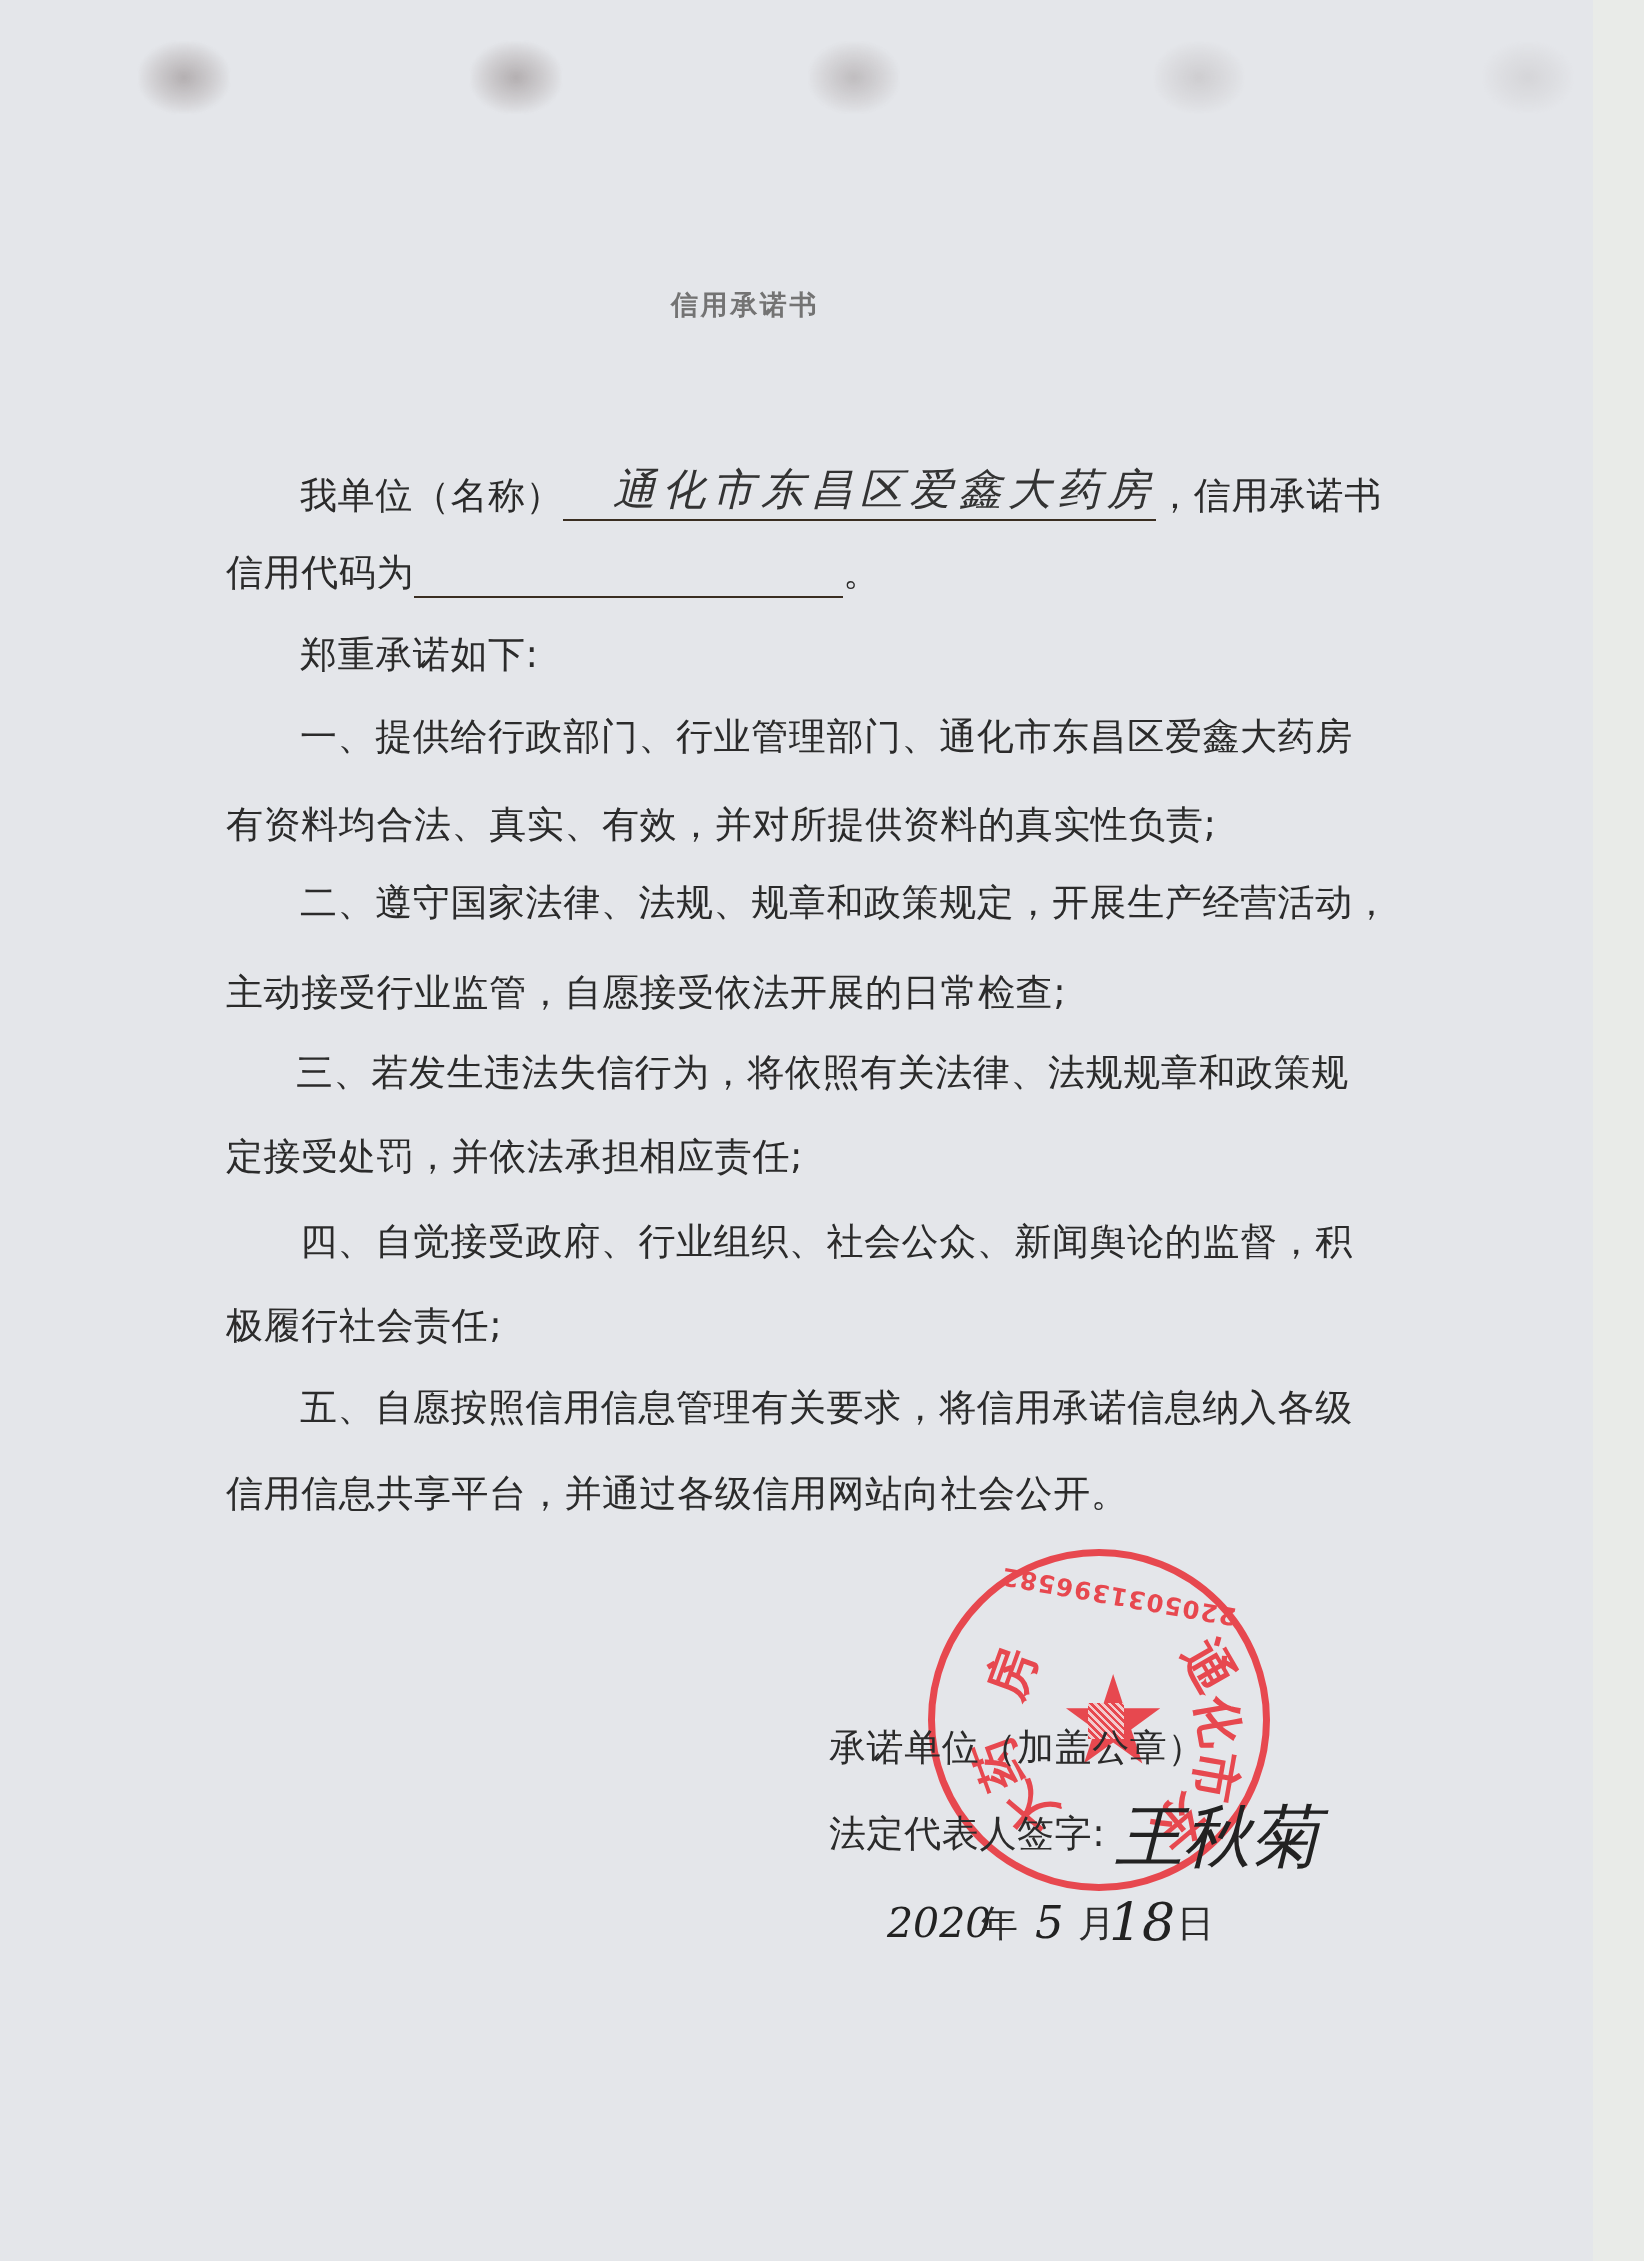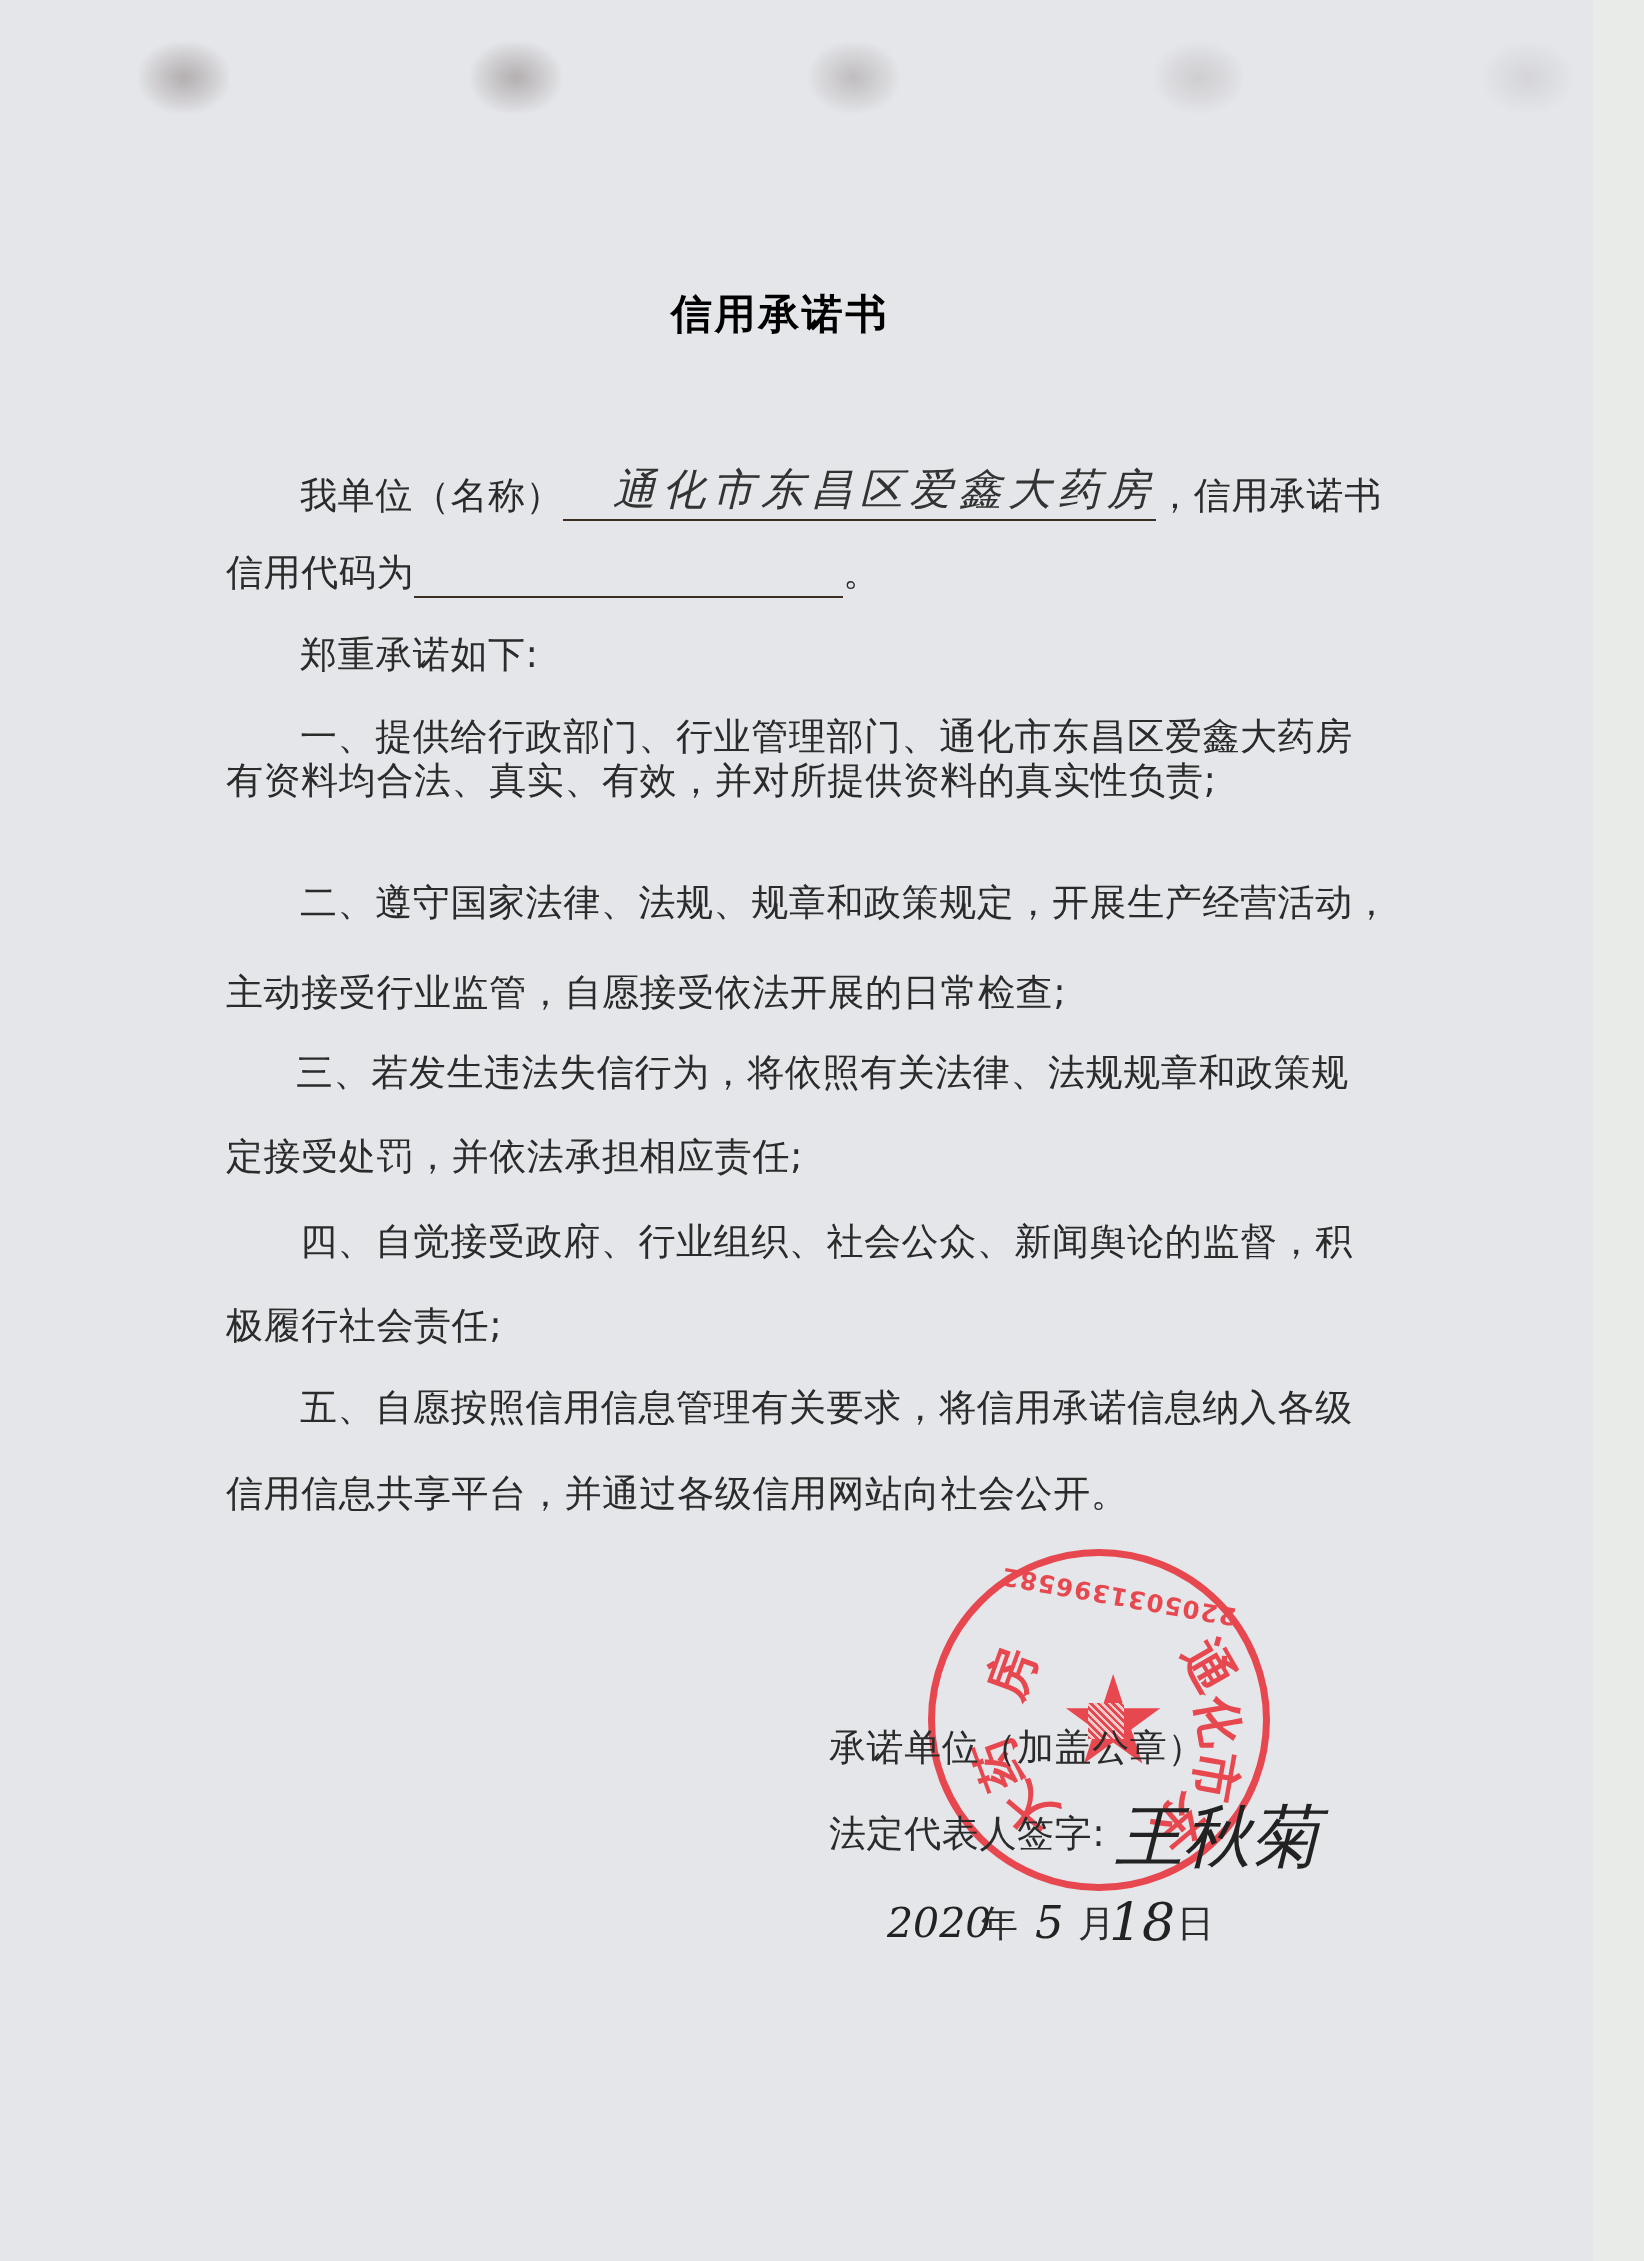--- a/index.html
+++ b/index.html
@@ -1,20 +1,20 @@
 <!DOCTYPE html>
 <html style="font-size:10.3px"><head>
 <meta charset="utf-8">
 <style>
   html,body{margin:0;padding:0;}
   body{width:1644px;height:2261px;position:relative;overflow:hidden;background:#e9ebe8;font-family:"DejaVu Serif",serif;}
   .paper{position:absolute;left:0;top:0;width:1593px;height:2261px;background:#e4e6ea;}
   .smudge{position:absolute;top:42px;width:90px;height:71px;background:radial-gradient(ellipse at center, rgba(140,130,130,0.55) 0%, rgba(160,150,150,0.3) 45%, rgba(200,200,200,0) 75%);filter:blur(1.3px);}
   .txt{position:absolute;font-size:37px;color:#2b2b2b;white-space:nowrap;letter-spacing:0.6px;font-family:"DejaVu Sans",sans-serif;}
-  .title{position:absolute;font-size:41px;font-weight:bold;color:#000000;left:671px;top:287px;letter-spacing:2.6px;font-family:"DejaVu Serif",serif;}
+  .title{position:absolute;font-size:27px;font-weight:bold;color:#737373;left:671px;top:287px;letter-spacing:2.6px;font-family:"DejaVu Serif",serif;}
   .uline{display:inline-block;border-bottom:2.6px solid #3a2e22;vertical-align:bottom;}
   .hand{font-family:"DejaVu Serif",serif;font-style:italic;color:#333;font-size:43px;letter-spacing:6.4px;}
   .stamp{position:absolute;left:928px;top:1549px;width:342px;height:342px;border:7.7px solid #e8383f;border-radius:50%;box-sizing:border-box;opacity:0.9;}
   .stamp .star{position:absolute;left:123px;top:103px;font-size:123px;color:#e8383f;line-height:1;}
   .stamp .qr{position:absolute;left:153px;top:147px;width:36px;height:36px;background:repeating-linear-gradient(45deg,#e8383f 0 2.6px,#f5c7c9 2.6px 5.2px);}
   .stamp .code{position:absolute;left:64px;top:26px;font-size:24.5px;color:#e8383f;font-weight:bold;transform:rotate(190deg);letter-spacing:1.3px;font-family:"DejaVu Sans",sans-serif;}
   .stamp .ch{position:absolute;font-size:50px;color:#e8383f;font-weight:bold;font-family:"DejaVu Serif",serif;}
   .sig{position:absolute;font-family:"DejaVu Serif",serif;font-style:italic;color:#222;font-size:68px;}
 </style>
 </head>
@@ -34,21 +34,21 @@
   <span>我单位（名称）</span><span class="uline hand" style="width:580px;padding-left:13px;text-align:right;"><span>通化市东昌区爱鑫大药房</span></span><span>，信用承诺书</span>
 </div>
 
 <div class="txt" style="left:226px;top:548px;">
   <span>信用代码为</span><span class="uline" style="width:429px;height:39px;"><span></span></span><span>。</span>
 </div>
 
 <div class="txt" style="left:300px;top:630px;">郑重承诺如下:</div>
 
 <div class="txt" style="left:300px;top:712px;">一、提供给行政部门、行业管理部门、通化市东昌区爱鑫大药房</div>
-<div class="txt" style="left:226px;top:756px;">有资料均合法、真实、有效，并对所提供资料的真实性负责;</div>
+<div class="txt" style="left:226px;top:800px;">有资料均合法、真实、有效，并对所提供资料的真实性负责;</div>
 
 <div class="txt" style="left:300px;top:878px;">二、遵守国家法律、法规、规章和政策规定，开展生产经营活动，</div>
 <div class="txt" style="left:226px;top:968px;">主动接受行业监管，自愿接受依法开展的日常检查;</div>
 
 <div class="txt" style="left:296px;top:1048px;">三、若发生违法失信行为，将依照有关法律、法规规章和政策规</div>
 <div class="txt" style="left:226px;top:1132px;text-align:center;">定接受处罚，并依法承担相应责任;</div>
 
 <div class="txt" style="left:300px;top:1217px;">四、自觉接受政府、行业组织、社会公众、新闻舆论的监督，积</div>
 <div class="txt" style="left:226px;top:1301px;">极履行社会责任;</div>
 

